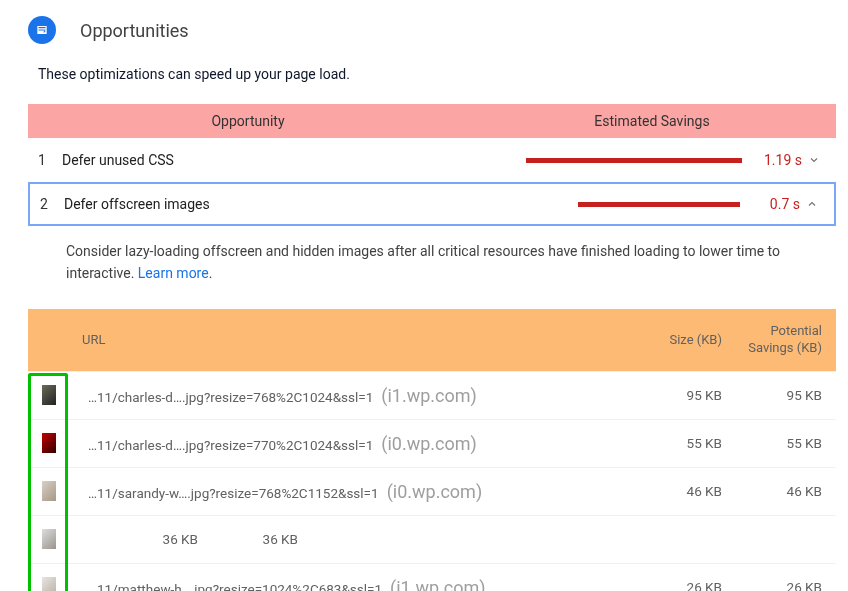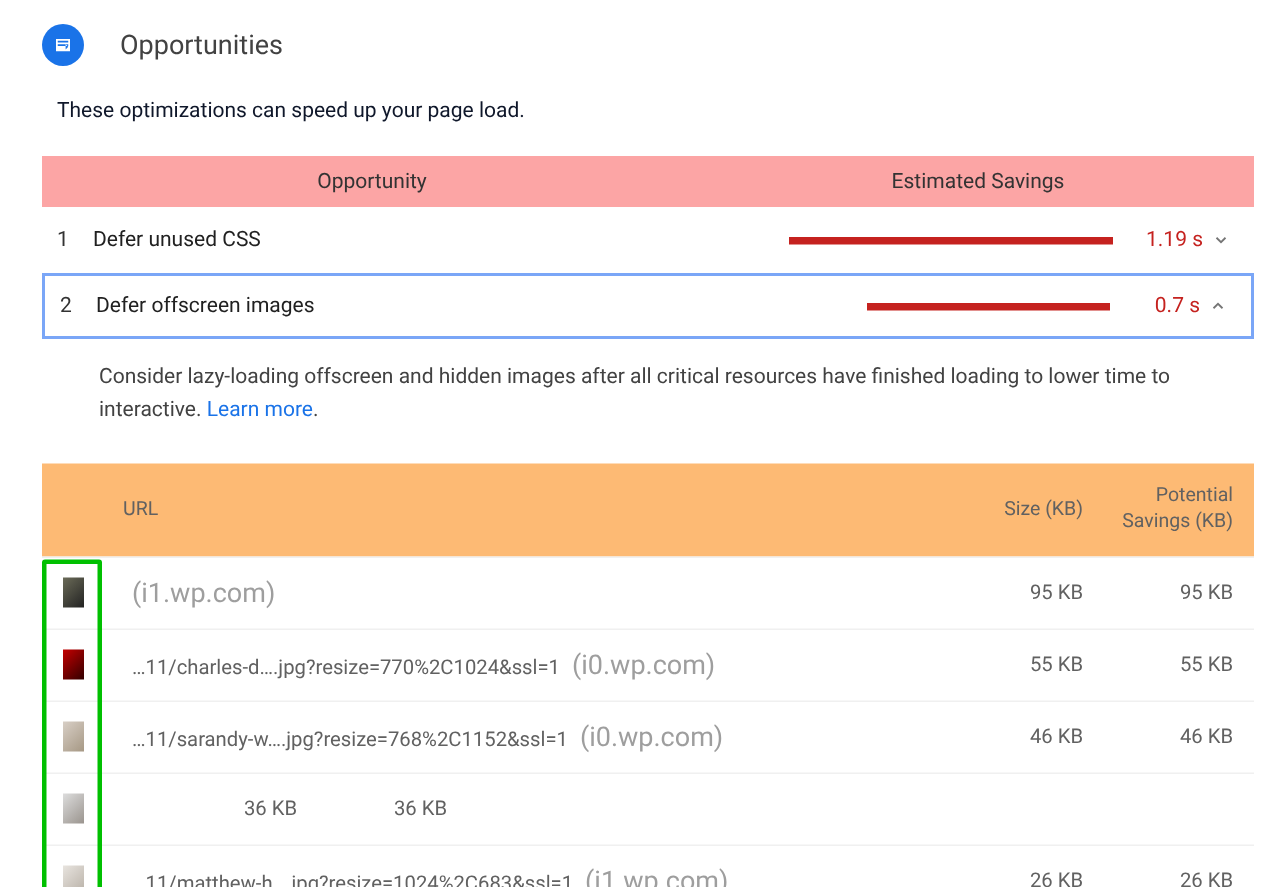--- a/index.html
+++ b/index.html
@@ -171,20 +171,21 @@
     <div class="c-url">URL</div>
     <div class="c-size">Size (KB)</div>
     <div class="c-pot">Potential Savings (KB)</div>
   </div>
   <div id="url-rows-container" style="position:relative;">
     <div class="highlight-box" style="left:0px; top:2px; width:40px; height:232px;"></div>
 
   <div class="url-row">
     <div class="thumb" style="background: linear-gradient(135deg, rgb(107, 107, 88), rgb(34, 34, 34));"></div>
     <div class="c-url">
+      <span class="path">…11/charles-d….jpg?resize=768%2C1024&amp;ssl=1</span>
       <span class="host">(i1.wp.com)</span>
     </div>
     <div class="c-size">95 KB</div>
     <div class="c-pot">95 KB</div>
   </div>
 
   <div class="url-row">
     <div class="thumb" style="background: linear-gradient(135deg, rgb(196, 0, 0), rgb(50, 0, 0));"></div>
     <div class="c-url">
       <span class="path">…11/charles-d….jpg?resize=770%2C1024&amp;ssl=1</span>

